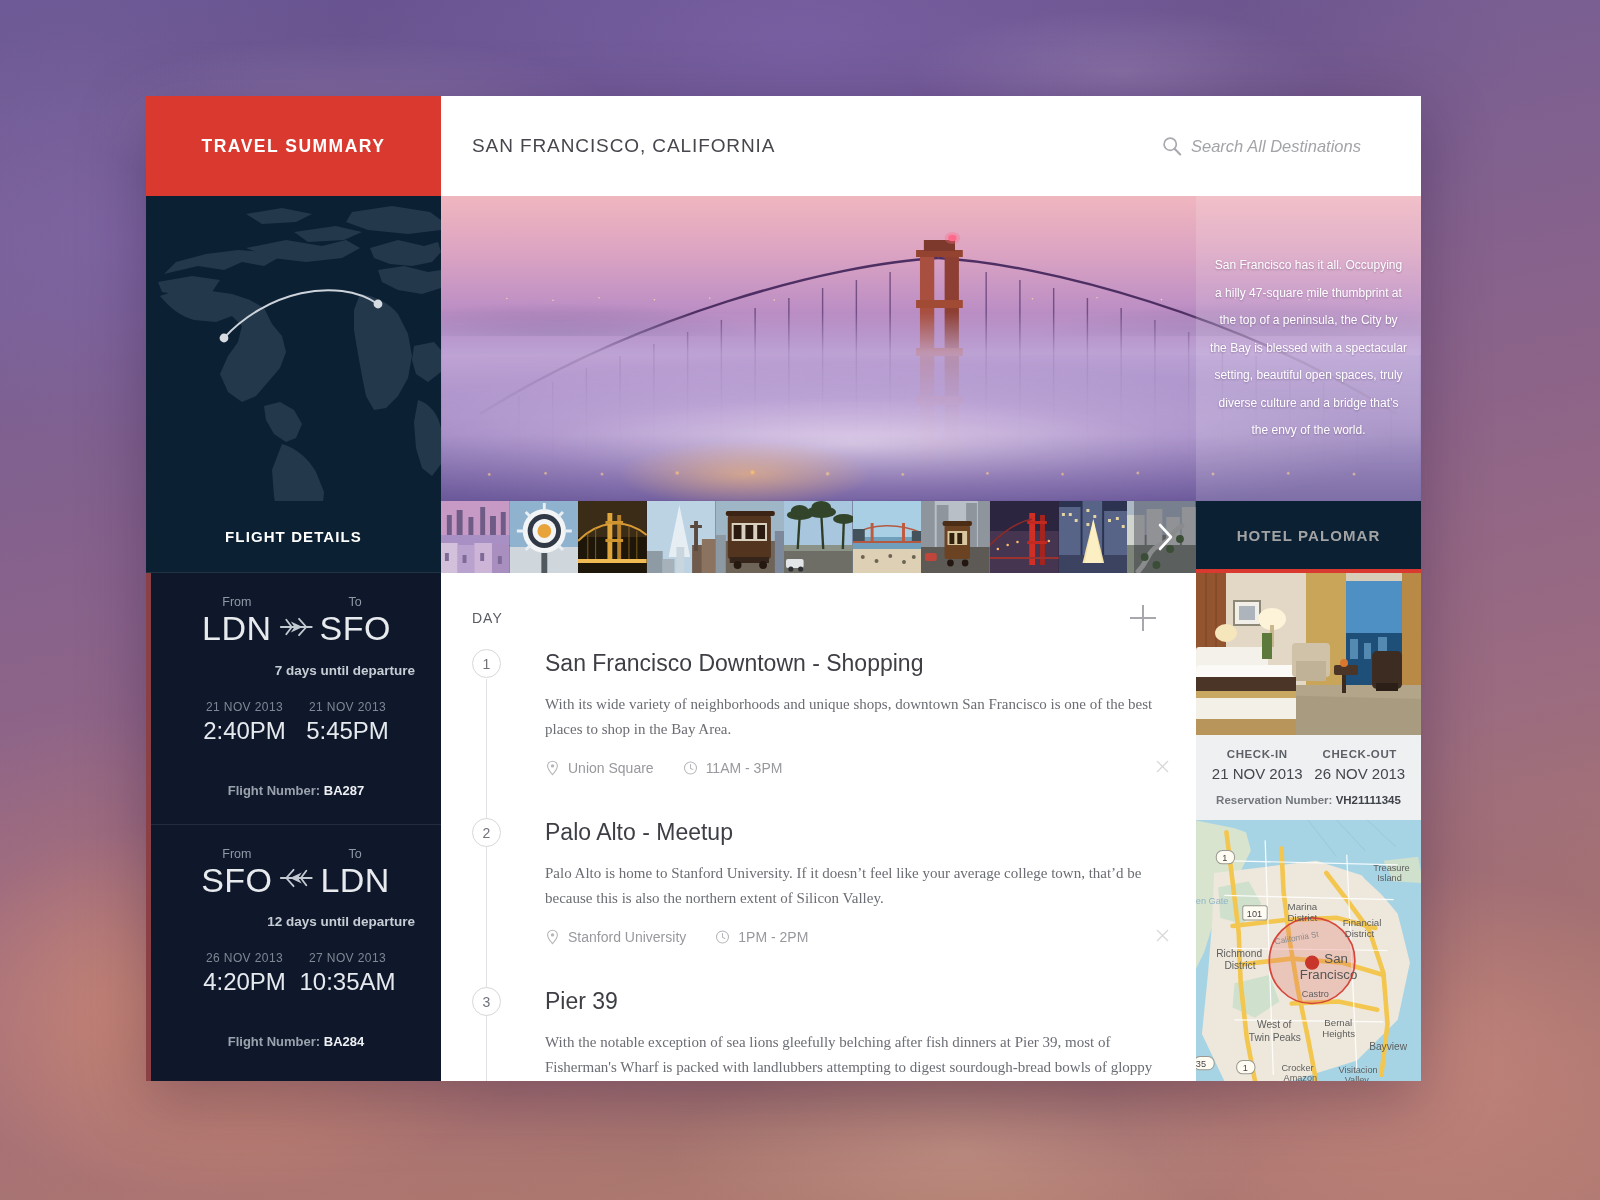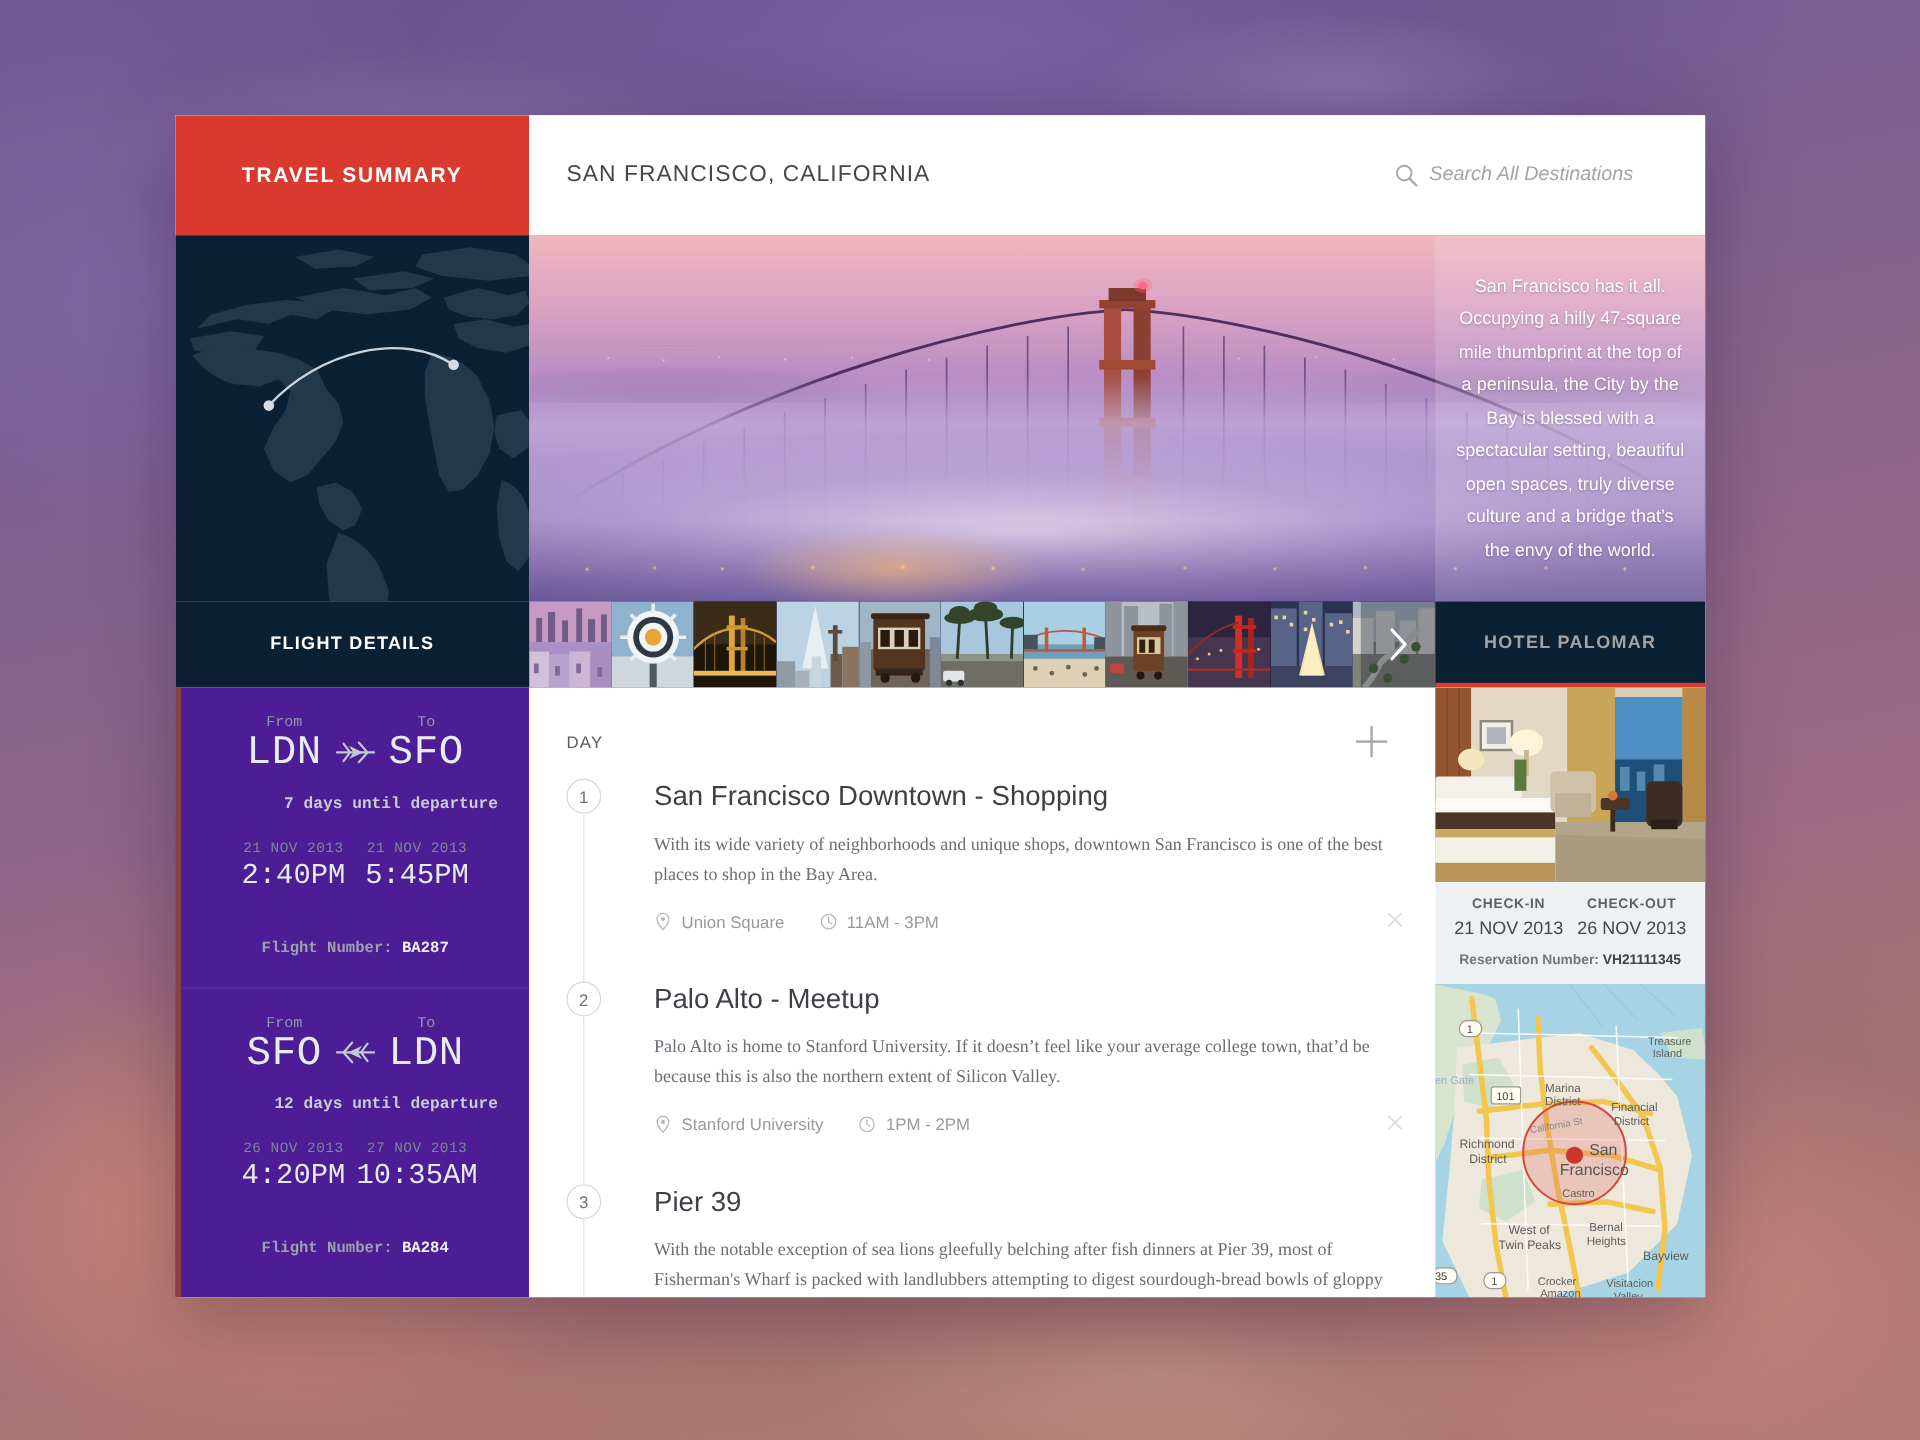--- a/index.html
+++ b/index.html
@@ -72,21 +72,21 @@
     padding: 0 30px 0 31px;
   }
   .destination-title {
     font-size: 19px;
     letter-spacing: 0.9px;
     color: #45474d;
     font-weight: 400;
     flex: 1;
   }
   .search-box {
-    display: flex; align-items: flex-start; gap: 9px;
+    display: flex; align-items: center; gap: 9px;
   }
   .search-icon { width: 20px; height: 20px; display: block; }
   .search-input {
     border: none; outline: none; background: transparent;
     font-family: "Liberation Sans", sans-serif;
     font-size: 16.5px; font-style: italic;
     color: #9a9ca1; width: 200px;
   }
   .search-input::placeholder { color: #a2a4a9; font-style: italic; }
 
@@ -167,21 +167,21 @@
 
   .blurb-panel {
     position: absolute; right: 0; top: 0;
     width: 225px; height: 100%;
     background: rgba(255,255,255,0.14);
     display: flex; align-items: center; justify-content: center;
     padding: 0 14px;
   }
   .blurb-text {
     color: #ffffff;
-    font-size: 15px;
+    font-size: 12px;
     line-height: 27.5px;
     text-align: center;
     text-shadow: 0 1px 2px rgba(60,30,80,0.35);
   }
 
   
   .flight-details-bar {
     grid-column: 1; grid-row: 3;
     background: #0c2034;
     display: flex; align-items: center; justify-content: center;
@@ -214,25 +214,24 @@
     display: flex; align-items: center; justify-content: center;
     border-bottom: 4px solid #d9392e;
   }
   .hotel-bar .bar-label {
     color: #a3a3a3; font-size: 15px; font-weight: 700; letter-spacing: 1.1px;
   }
 
   
   .flights-panel {
     grid-column: 1; grid-row: 4;
-    background: #4c1d95;
+    background: #0f172a;
     position: relative;
     padding: 0;
     border-left: 5px solid #8a4044;
-    font-family: Liberation Mono, monospace;
   }
   .flight-card { padding: 22px 26px 26px; position: relative; }
   .flight-card + .flight-card { border-top: 1px solid rgba(255,255,255,0.09); }
 
   .fromto-row {
     display: flex; align-items: flex-end; justify-content: space-between;
     padding: 0 18px;
   }
   .airport-block { text-align: center; width: 92px; }
   .airport-label {

